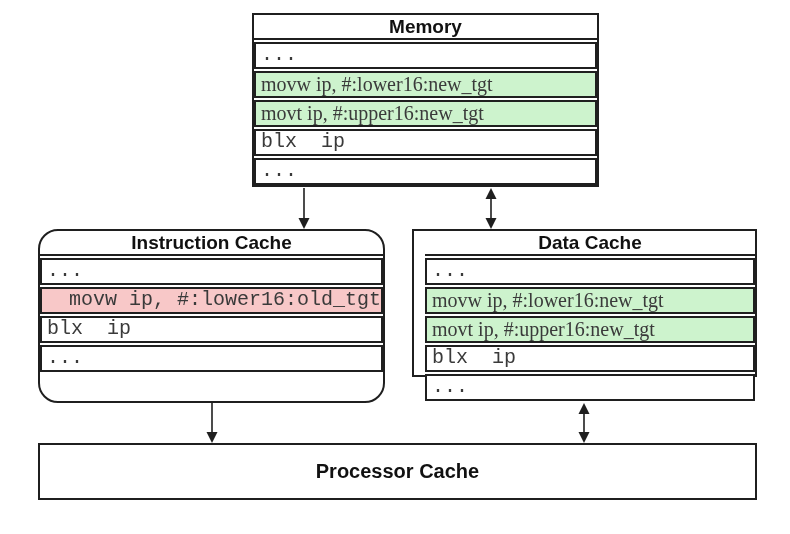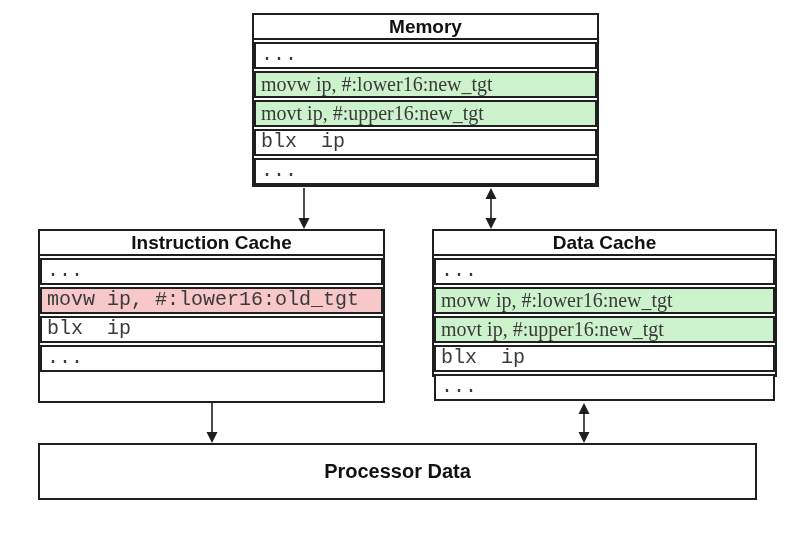--- a/index.html
+++ b/index.html
@@ -63,25 +63,25 @@
     padding-left: 5px;
     font-family: "Liberation Mono", "DejaVu Sans Mono", monospace;
     font-size: 20px;
     line-height: 22px;
     color: var(--code-text);
     white-space: pre;
     overflow: hidden;
     background: #ffffff;
   }
   .row.green { background: var(--highlight-green); font-family: Liberation Serif, serif; }
-  .row.red   { background: var(--highlight-red); }
+  .row.red   { background: var(--highlight-red); text-align: right; }
 
   .box-memory { left: 225px; top: 13px;  width: 347px; height: 174px; margin-left: 27px; }
-  .box-icache { left: 38px;  top: 229px; width: 347px; height: 174px; }
-  .box-dcache { left: 432px; top: 229px; width: 345px; height: 148px; }
+  .box-icache { left: 38px;  top: 229px; width: 347px; height: 174px; border-radius: 20px; }
+  .box-dcache { left: 412px; top: 229px; width: 345px; height: 148px; padding-left: 11px; }
   .box-pcore  {
     left: 38px; top: 443px; width: 719px; height: 57px;
     display: flex; align-items: center; justify-content: center;
   }
   .pcore-title {
     font-weight: bold;
     font-size: 20px;
     color: var(--heading-text);
     font-family: "Liberation Sans", sans-serif;
   }
@@ -132,16 +132,16 @@
   <div class="box box-dcache">
     <div class="box-title">Data Cache</div>
     <div class="row">...</div>
     <div class="row green">movw ip, #:lower16:new_tgt</div>
     <div class="row green">movt ip, #:upper16:new_tgt</div>
     <div class="row">blx  ip</div>
     <div class="row">...</div>
   </div>
 
   <div class="box box-pcore">
-    <div class="pcore-title">Processor Data</div>
+    <div class="pcore-title">Processor Cache</div>
   </div>
 
 </div>
 
 </body></html>

